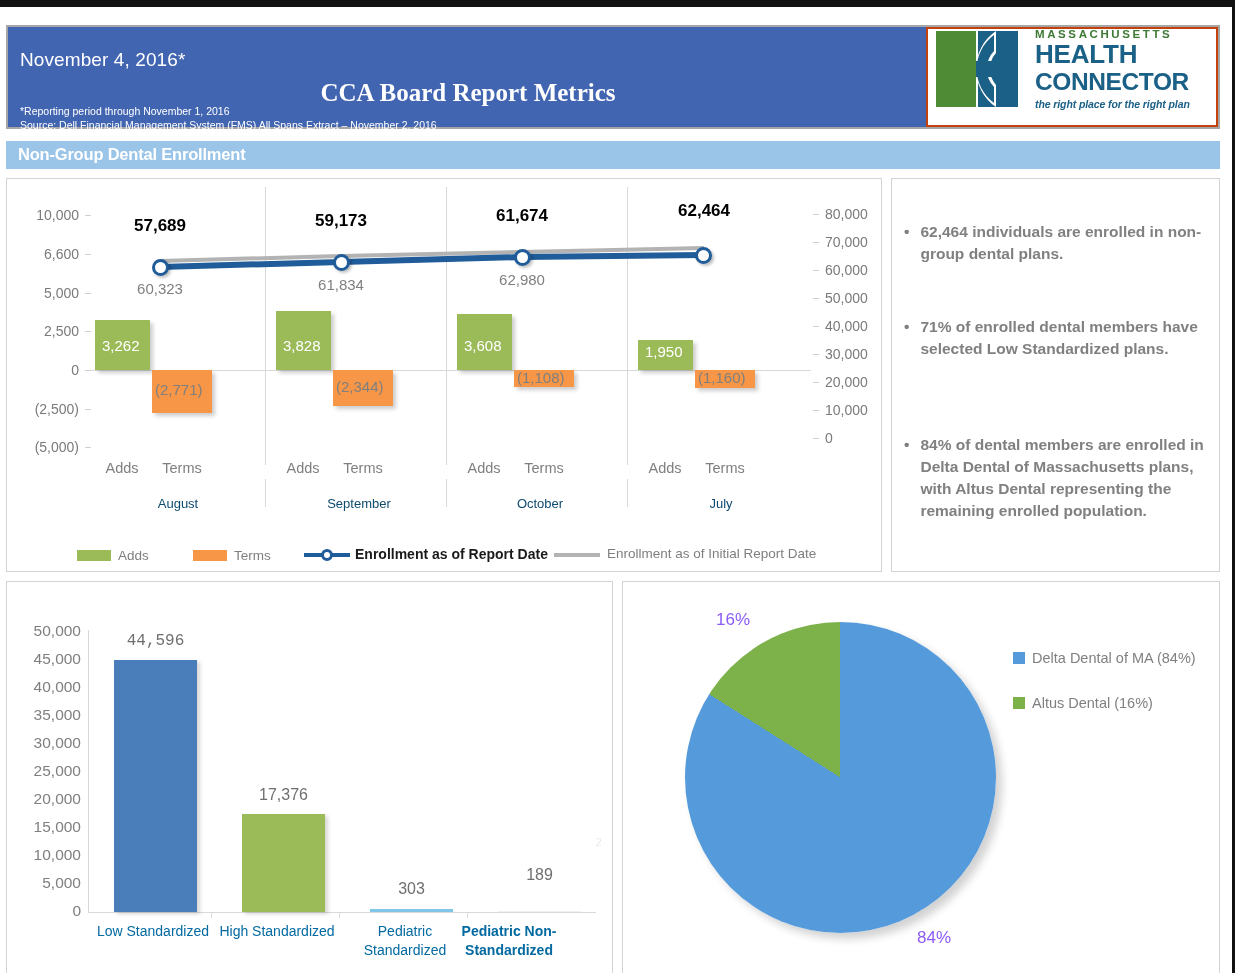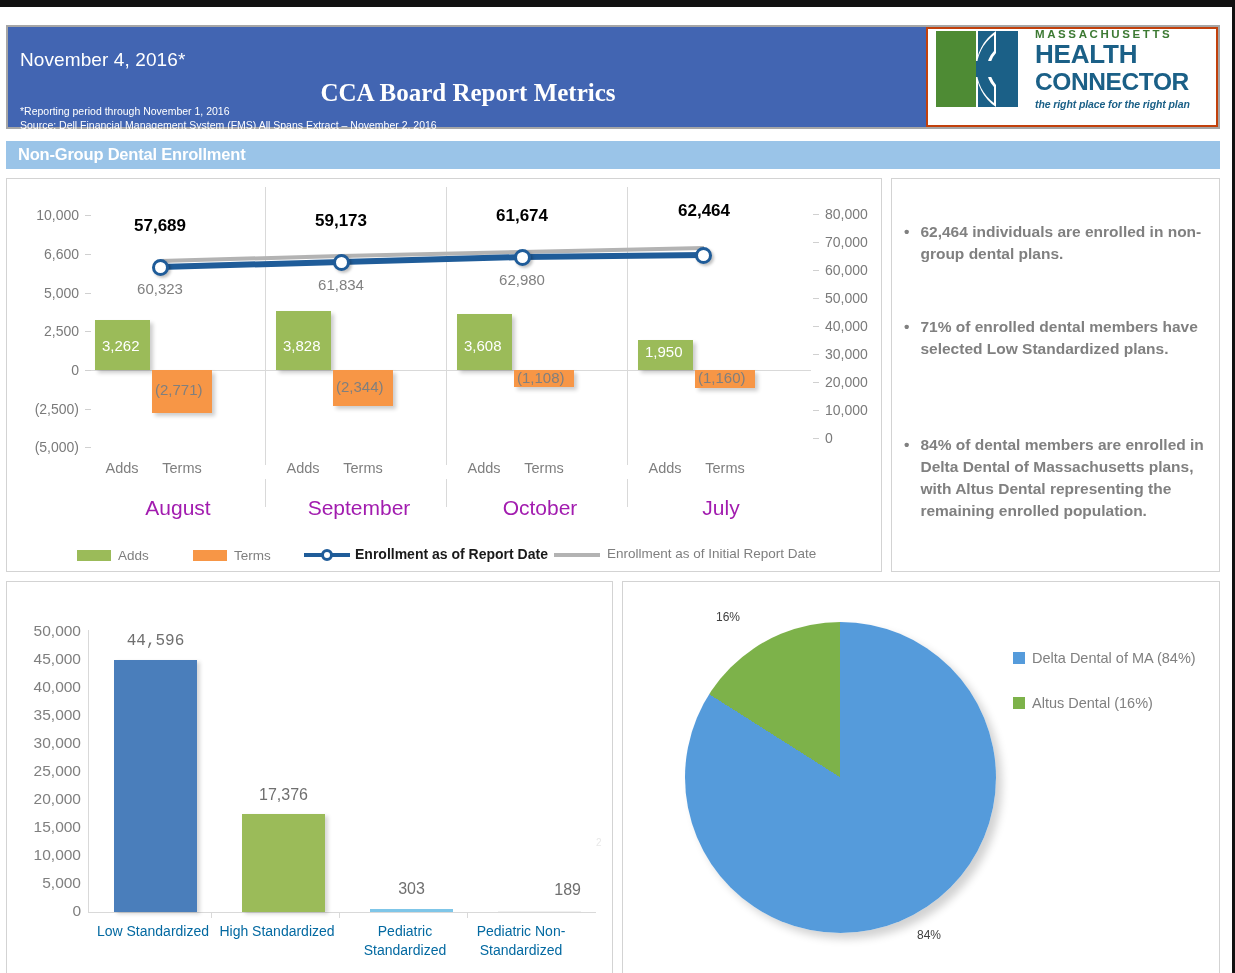--- a/index.html
+++ b/index.html
@@ -103,21 +103,21 @@
   .bar-lbl{
     position:absolute;font-size:15px;white-space:nowrap;
   }
   .bar-lbl.adds{color:#ffffff;}
   .bar-lbl.terms{color:#7f7f7f;}
   .cat-lbl{
     position:absolute;color:#7f7f7f;font-size:14.5px;text-align:center;
     white-space:nowrap;
   }
   .month-lbl{
-    position:absolute;color:#a21caf;font-size:21px;text-align:center;
+    position:absolute;color:#0c4a6e;font-size:13px;text-align:center;
     white-space:nowrap;
   }
   .pt-top{
     position:absolute;color:#000000;font-size:17px;font-weight:bold;
     white-space:nowrap;text-align:center;
   }
   .pt-bot{
     position:absolute;color:#808080;font-size:15px;white-space:nowrap;
     text-align:center;
   }
@@ -162,21 +162,21 @@
   }
   .vax{position:absolute;color:#7f7f7f;font-size:15.5px;text-align:right;white-space:nowrap;}
   .axis-line{position:absolute;background:#d9d9d9;}
   .ghost{position:absolute;color:#e8e8e8;font-size:10px;}
 
   
   .pie{
     position:absolute;border-radius:50%;
     box-shadow:6px 6px 9px rgba(0,0,0,.18);
   }
-  .pie-lbl{position:absolute;color:#404040;font-size:12px;white-space:nowrap;}
+  .pie-lbl{position:absolute;color:#8b5cf6;font-size:17px;white-space:nowrap;}
   .pie-lg{position:absolute;display:flex;align-items:center;}
   .pie-sw{width:12px;height:12px;margin-right:7px;flex:0 0 auto;}
   .pie-lg-txt{color:#808080;font-size:14.5px;white-space:nowrap;}
 </style>
 </head>
 <body>
 
 <div class="page">
 <div class="inner">
 
@@ -376,26 +376,26 @@
     <div class="axis-line" style="left:460px;top:330px;width:1px;height:6px;"></div>
 
     <div class="vbar" style="left:107px;top:78px;width:83px;height:252px;background:#4A7EBB;"></div>
     <div class="vbar" style="left:235px;top:232px;width:83px;height:98px;background:#9BBB59;"></div>
     <div class="vbar" style="left:363px;top:327px;width:83px;height:3px;background:#7FC6E8;box-shadow:none;"></div>
     <div class="vbar" style="left:491px;top:329px;width:83px;height:1px;background:#f0f0f0;box-shadow:none;"></div>
 
     <div class="vbar-lbl" style="left:107px;top:50px;width:83px;font-family:Liberation Mono, monospace;">44,596</div>
     <div class="vbar-lbl" style="left:235px;top:204px;width:83px;">17,376</div>
     <div class="vbar-lbl" style="left:363px;top:298px;width:83px;">303</div>
-    <div class="vbar-lbl" style="left:491px;top:299px;width:83px;text-align:right;">189</div>
+    <div class="vbar-lbl" style="left:491px;top:284px;width:83px;">189</div>
 
     <div class="vcat" style="left:84px;top:340px;width:124px;">Low Standardized</div>
     <div class="vcat" style="left:208px;top:340px;width:124px;">High Standardized</div>
     <div class="vcat" style="left:340px;top:340px;width:116px;">Pediatric Standardized</div>
-    <div class="vcat" style="left:452px;top:340px;width:124px;">Pediatric Non-Standardized</div>
+    <div class="vcat" style="left:440px;top:340px;width:124px;font-weight:bold;">Pediatric Non-Standardized</div>
 
     <div class="ghost" style="left:589px;top:255px;">2</div>
   </div>
 
   <div class="panel" id="pie-panel">
 
     <div class="pie" style="left:62px;top:40px;width:311px;height:311px;
          background: conic-gradient(#559BDB 0deg 302.4deg, #7DB24A 302.4deg 360deg);"></div>
 
     <div class="pie-lbl" style="left:93px;top:28px;">16%</div>

